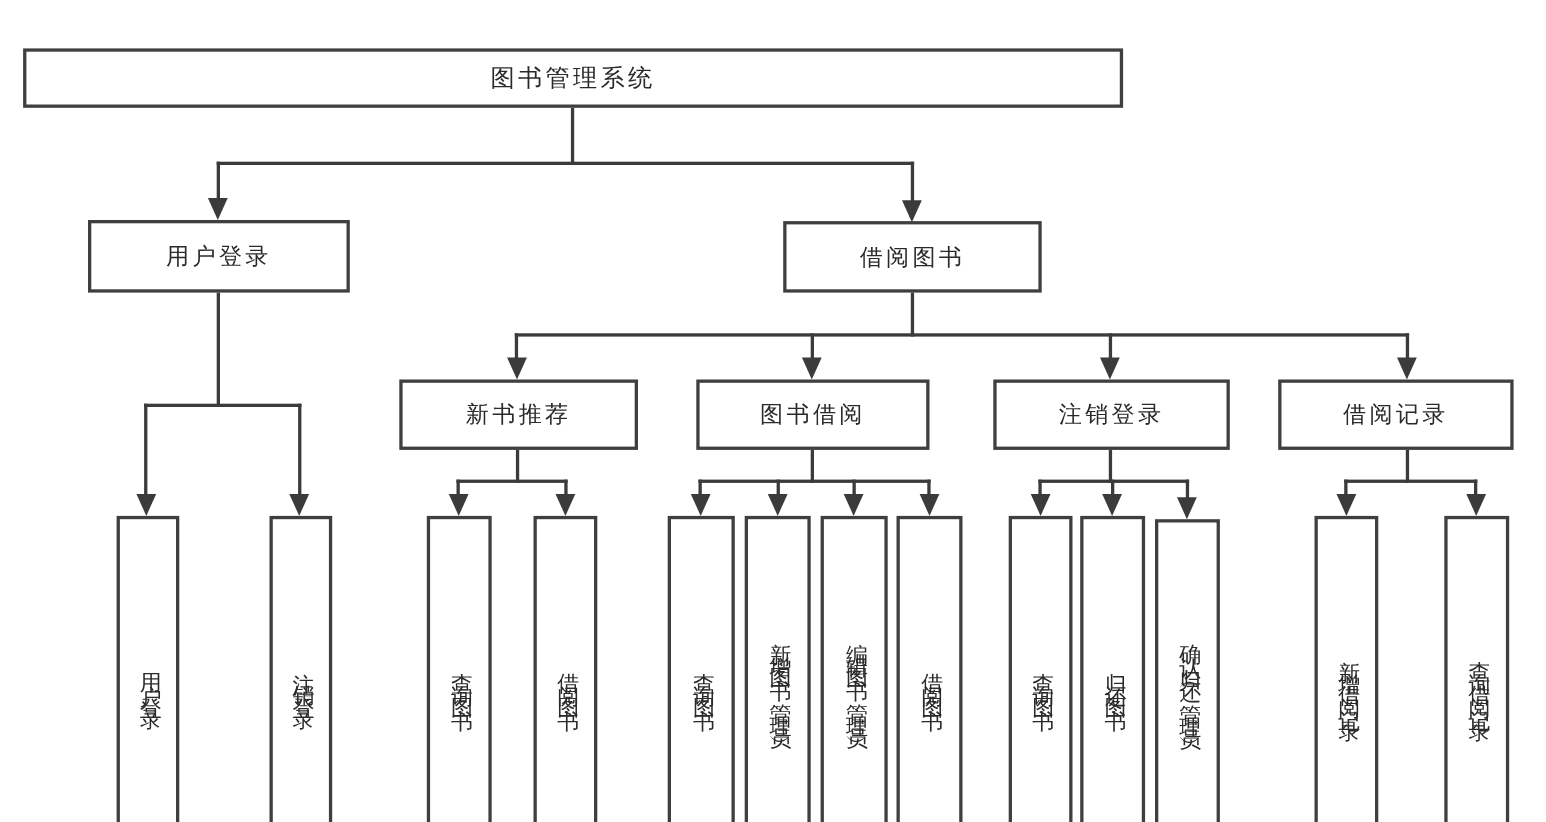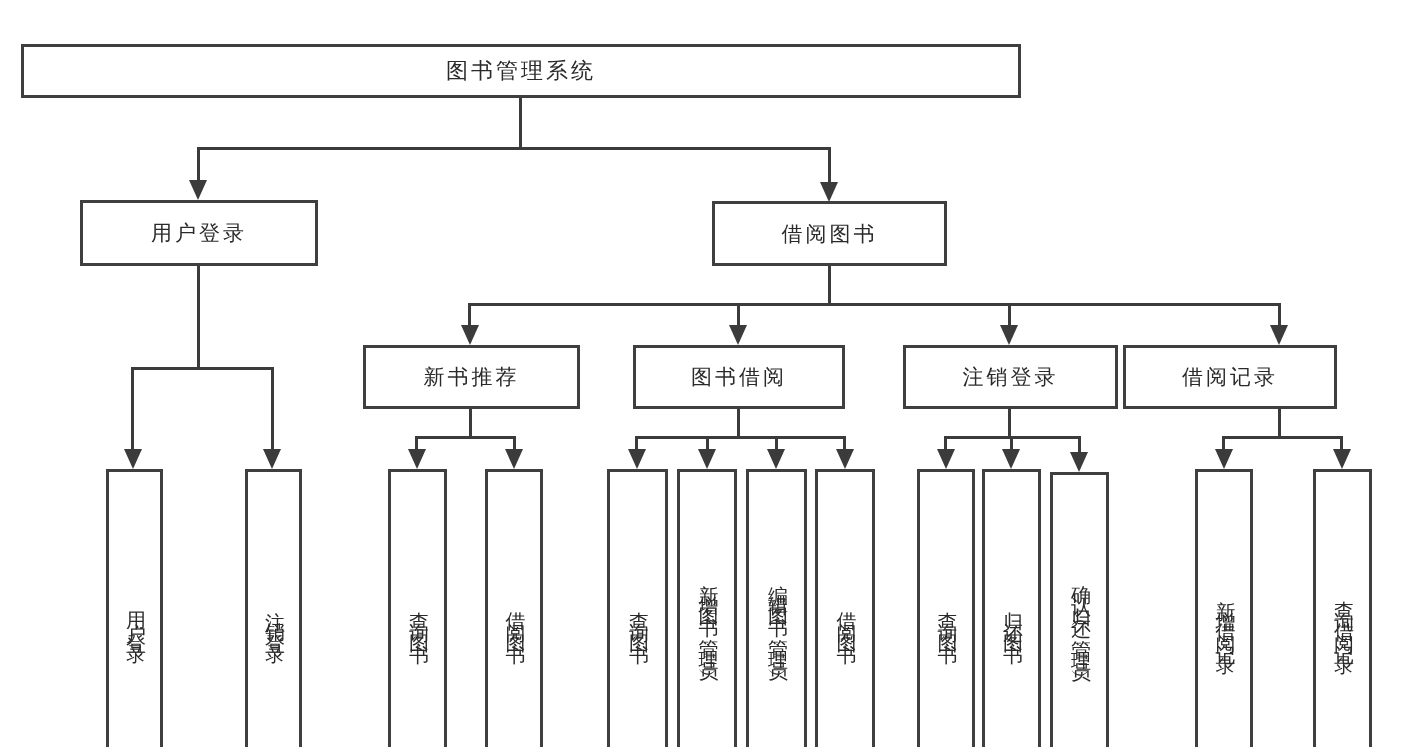--- a/index.html
+++ b/index.html
@@ -111,21 +111,21 @@
 
   <div class="node" style="left:363px;top:313px;width:217px;height:64px;">
     <span>新书推荐</span>
   </div>
   <div class="node" style="left:633px;top:313px;width:212px;height:64px;">
     <span>图书借阅</span>
   </div>
   <div class="node" style="left:903px;top:313px;width:215px;height:64px;">
     <span>注销登录</span>
   </div>
-  <div class="node" style="left:1123px;top:313px;width:214px;height:64px;">
+  <div class="node" style="left:1162px;top:313px;width:214px;height:64px;">
     <span>借阅记录</span>
   </div>
 
   <div class="leaf" style="left:106px;top:437px;width:57px;height:298px;">
     <span>用户登录</span>
   </div>
   <div class="leaf" style="left:245px;top:437px;width:57px;height:298px;">
     <span>注销登录</span>
   </div>
 

